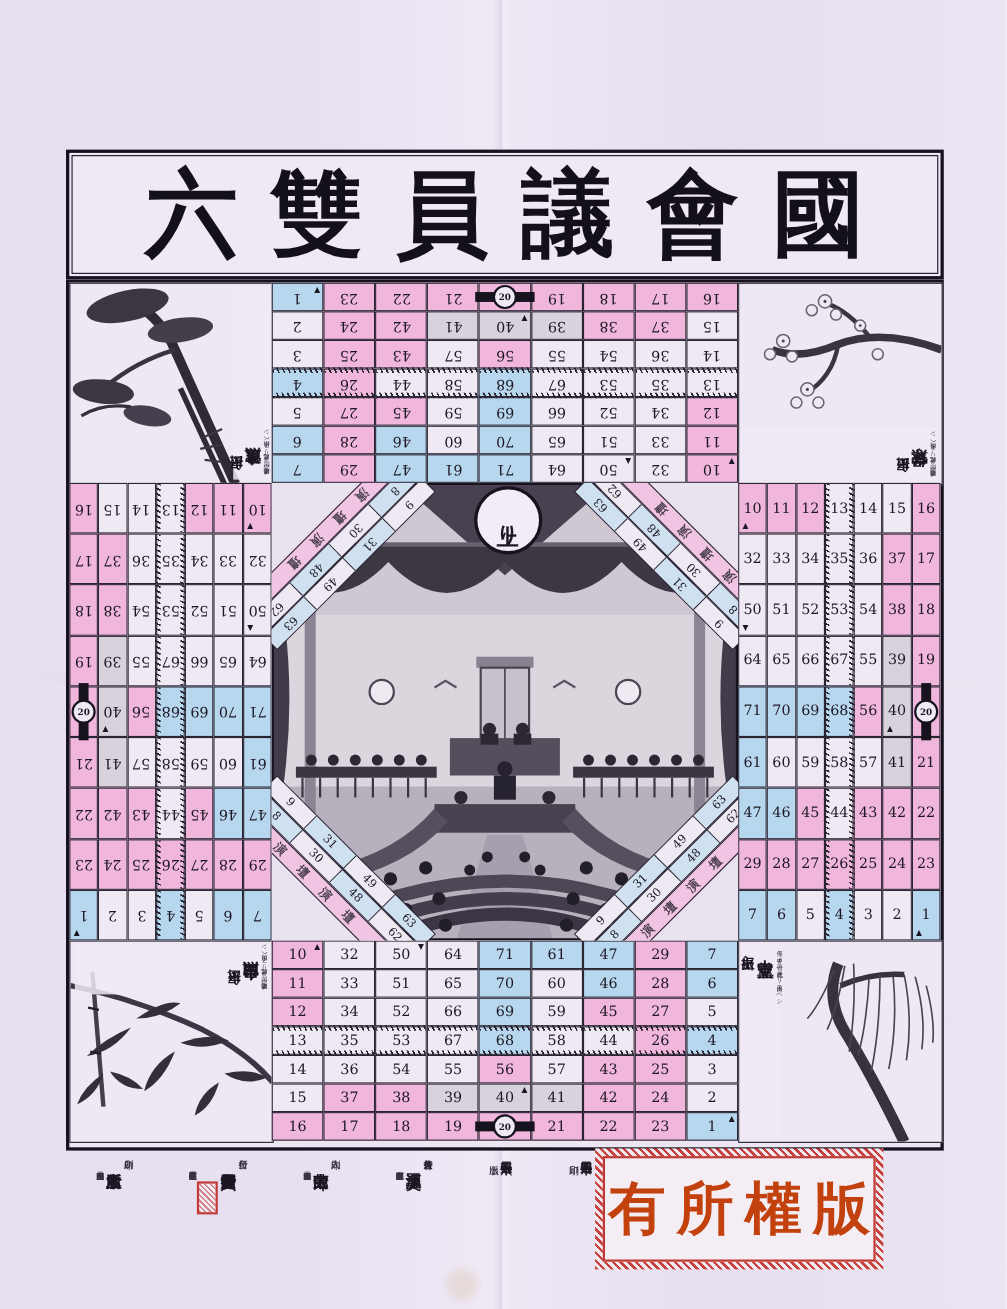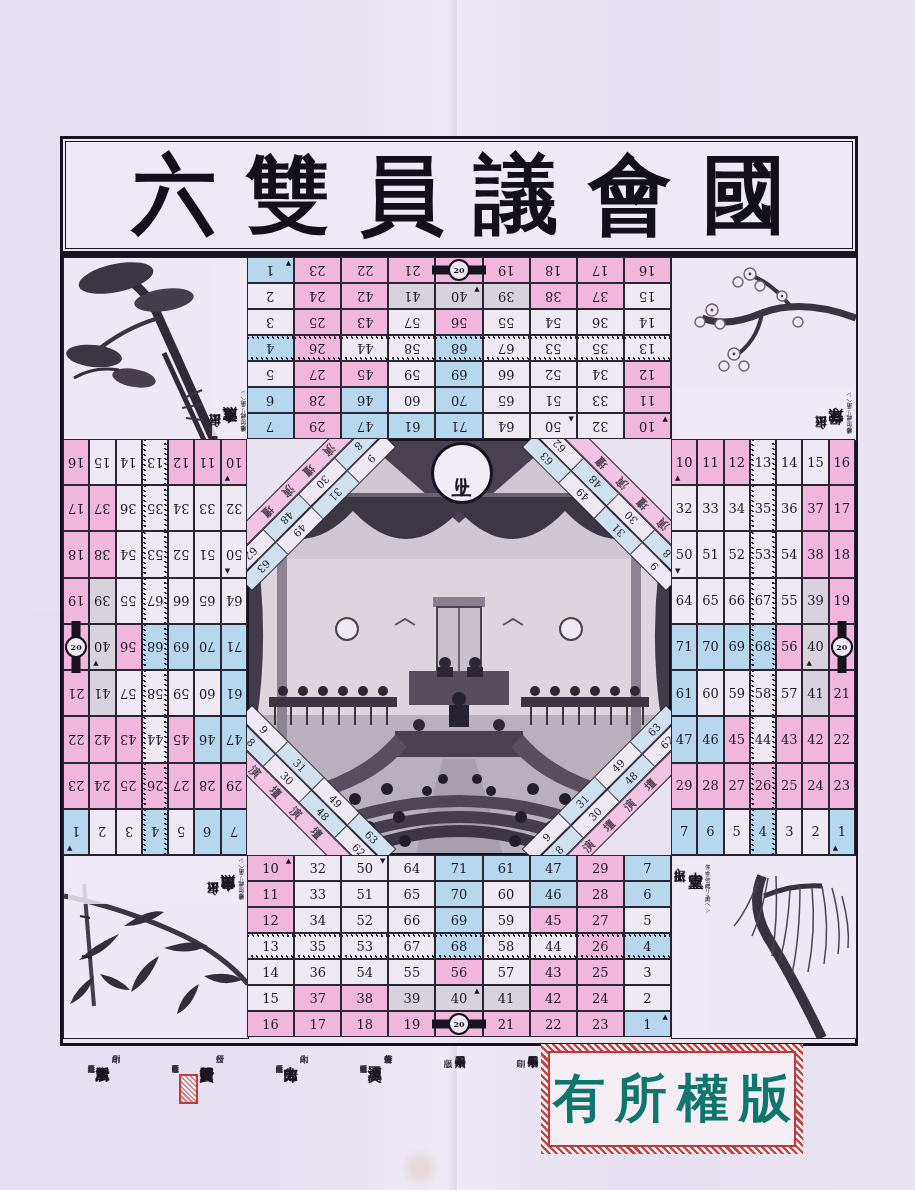--- a/index.html
+++ b/index.html
@@ -66,21 +66,21 @@
   .v{writing-mode:vertical-rl;text-orientation:upright;line-height:1.1;}
   .col-date{font-size:11px;}
   .col-side{font-size:9px;margin-top:4px;color:#2a2433;}
   .col-head{font-size:8.5px;color:#2a2433;}
   .col-name{font-size:14px;font-weight:bold;margin-top:8px;}
   .col-addr{font-size:7px;color:#3a3342;margin-top:12px;}
   .mini-seal{width:15px;height:26px;border:2px solid #c23b36;background:repeating-linear-gradient(45deg,rgba(194,59,54,.55) 0 1.5px,rgba(246,238,246,.9) 1.5px 3.5px);margin-top:26px;}
   
   .stamp{position:absolute;left:541px;top:1044px;width:248px;height:96px;padding:7px;background:repeating-linear-gradient(45deg,#c8423d 0 2.2px,#f2e8f0 2.2px 5px);}
   .stamp .stamp-in{width:100%;height:100%;box-sizing:border-box;background:#f4edf4;border:2px solid #c03a35;display:flex;align-items:center;justify-content:center;}
-  .stamp-text{direction:rtl;unicode-bidi:bidi-override;font-size:52px;font-weight:bold;color:#0f766e;letter-spacing:10px;margin-right:-10px;white-space:nowrap;font-family:Liberation Sans, sans-serif;}
+  .stamp-text{direction:rtl;unicode-bidi:bidi-override;font-size:52px;font-weight:bold;color:#c2410c;letter-spacing:10px;margin-right:-10px;white-space:nowrap;font-family:Liberation Sans, sans-serif;}
 </style>
 </head>
 <body>
 
 <div class="crease" style="left:448px;top:0;width:16px;height:1190px;"></div>
 <div class="crease" style="left:0;top:612px;width:915px;height:12px;transform:rotate(0.2deg);"></div>
 
 <div class="title-frame">
   <div class="inner">
     <div class="title-text">國會議員雙六</div>

